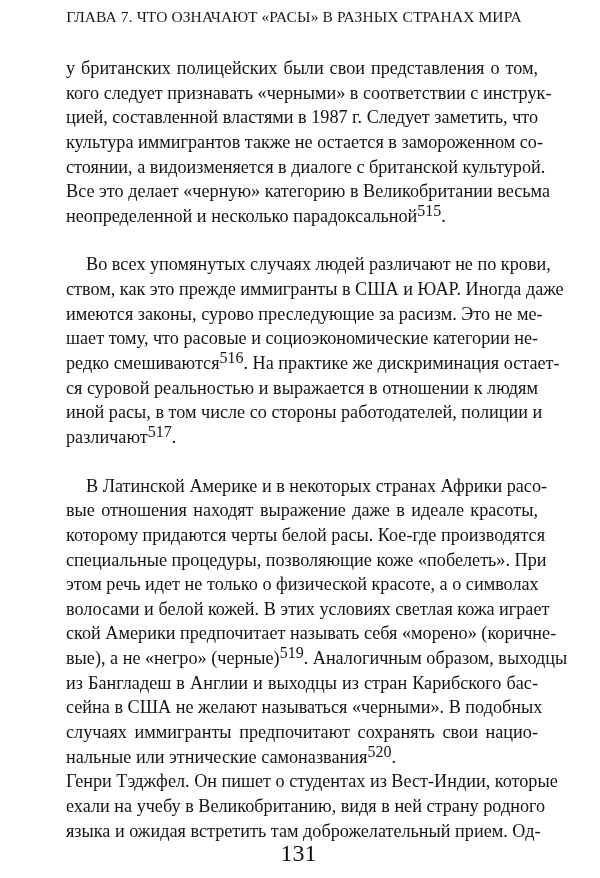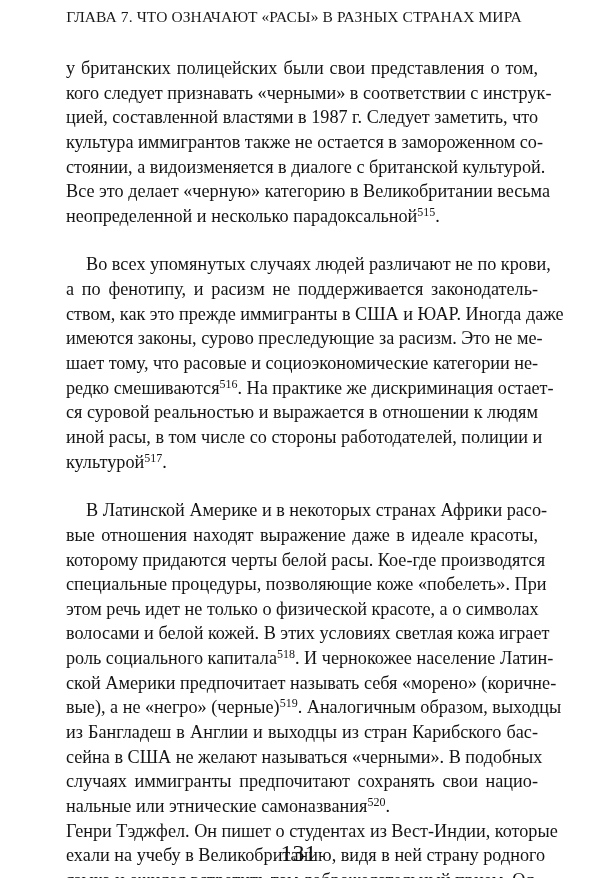--- a/index.html
+++ b/index.html
@@ -43,21 +43,21 @@
     font-family: Liberation Serif, serif;
   }
   .line.last {
     text-align-last: left;
   }
   .line.indent {
     padding-left: 20px;
     margin-top: 24px;
   }
   sup {
-    font-size: 12px;
+    font-size: 16px;
     line-height: 0;
     vertical-align: 6px;
   }
   .page-number {
     position: absolute;
     top: 840px;
     left: 0;
     width: 597px;
     text-align: center;
     font-size: 24px;
@@ -76,38 +76,36 @@
     <span class="line">кого следует признавать «черными» в соответствии с инструк-</span>
     <span class="line">цией, составленной властями в 1987 г. Следует заметить, что</span>
     <span class="line">культура иммигрантов также не остается в замороженном со-</span>
     <span class="line">стоянии, а видоизменяется в диалоге с британской культурой.</span>
     <span class="line">Все это делает «черную» категорию в Великобритании весьма</span>
     <span class="line last"><span>неопределенной и несколько парадоксальной</span><sup>515</sup><span>.</span></span>
   </div>
 
   <div>
     <span class="line indent">Во всех упомянутых случаях людей различают не по крови,</span>
-    <span class="line">а по фенотипу, и расизм не поддерживается законодатель-</span>
     <span class="line">ством, как это прежде иммигранты в США и ЮАР. Иногда даже</span>
     <span class="line">имеются законы, сурово преследующие за расизм. Это не ме-</span>
     <span class="line">шает тому, что расовые и социоэкономические категории не-</span>
     <span class="line"><span>редко смешиваются</span><sup>516</sup><span>. На практике же дискриминация остает-</span></span>
     <span class="line">ся суровой реальностью и выражается в отношении к людям</span>
     <span class="line">иной расы, в том числе со стороны работодателей, полиции и</span>
-    <span class="line last"><span>культурой</span><sup>517</sup><span>.</span></span>
+    <span class="line last"><span>различают</span><sup>517</sup><span>.</span></span>
   </div>
 
   <div>
     <span class="line indent">В Латинской Америке и в некоторых странах Африки расо-</span>
     <span class="line">вые отношения находят выражение даже в идеале красоты,</span>
     <span class="line">которому придаются черты белой расы. Кое-где производятся</span>
     <span class="line">специальные процедуры, позволяющие коже «побелеть». При</span>
     <span class="line">этом речь идет не только о физической красоте, а о символах</span>
     <span class="line">волосами и белой кожей. В этих условиях светлая кожа играет</span>
-    <span class="line"><span>роль социального капитала</span><sup>518</sup><span>. И чернокожее население Латин-</span></span>
     <span class="line">ской Америки предпочитает называть себя «морено» (коричне-</span>
     <span class="line"><span>вые), а не «негро» (черные)</span><sup>519</sup><span>. Аналогичным образом, выходцы</span></span>
     <span class="line">из Бангладеш в Англии и выходцы из стран Карибского бас-</span>
     <span class="line">сейна в США не желают называться «черными». В подобных</span>
     <span class="line">случаях иммигранты предпочитают сохранять свои нацио-</span>
     <span class="line last"><span>нальные или этнические самоназвания</span><sup>520</sup><span>.</span></span>
   </div>
 
   <div>
     <span class="line">Генри Тэджфел. Он пишет о студентах из Вест-Индии, которые</span>

